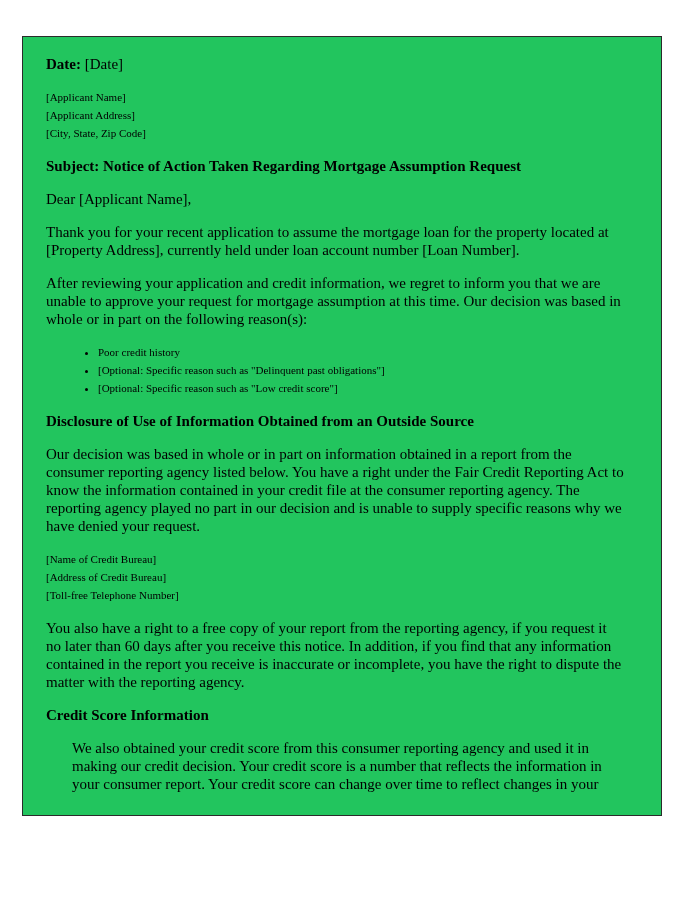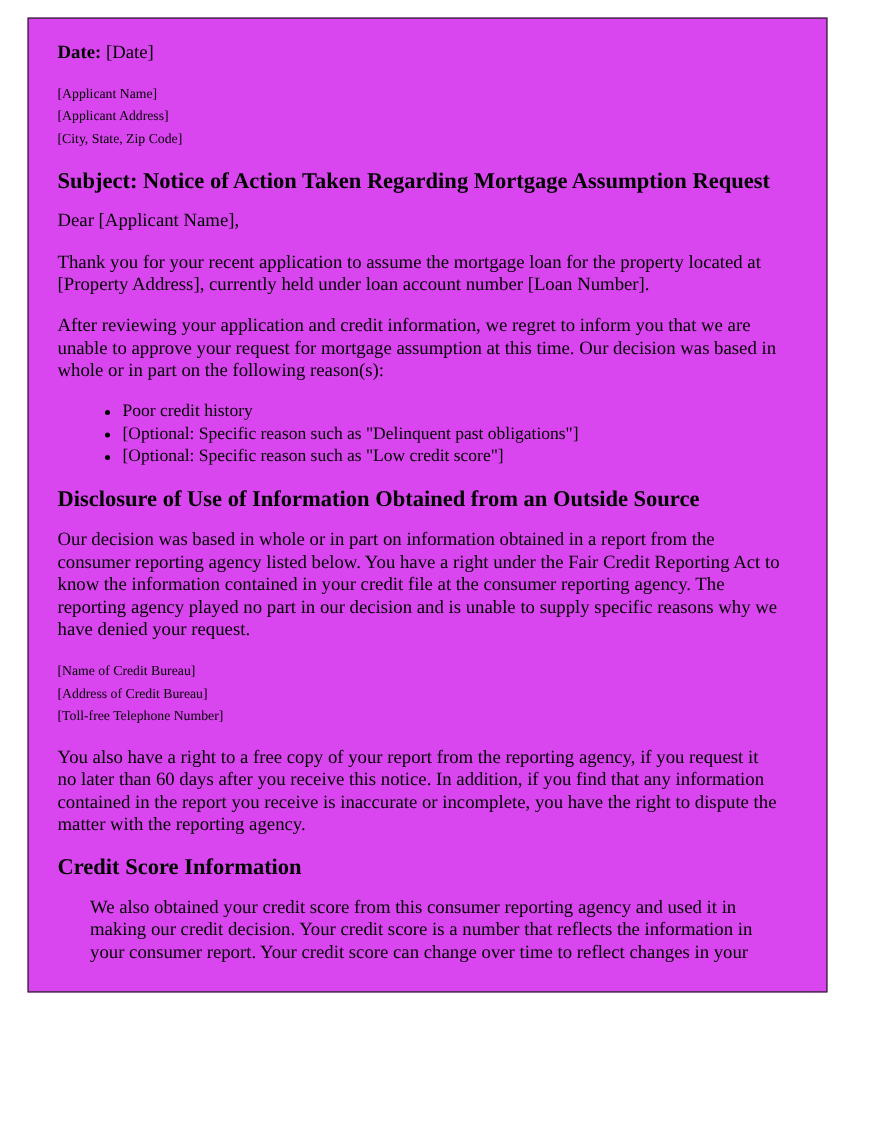--- a/index.html
+++ b/index.html
@@ -12,26 +12,26 @@
     height: 900px;
     overflow: hidden;
     font-family: "Liberation Serif", "DejaVu Serif", serif;
     color: #000000;
   }
 
   
   #page-sheet {
     position: absolute;
     left: 22px;
-    top: 14px;
+    top: 36px;
     width: 640px;      
     height: 780px;     
     box-sizing: border-box;
     border: 1px solid #2b2b2b;
-    background: #d946ef;
+    background: #22c55e;
     overflow: hidden;
   }
 
   #doc-body {
     position: absolute;
     left: 23px;   
     top: 18px;
     width: 578px; 
   }
 
@@ -44,34 +44,34 @@
   .para:last-child { margin-bottom: 0; margin-left: 26px; }
 
   .addr-block .line {
     display: block;
     font-size: 11px;
     line-height: 18px;
   }
 
   .heading {
     margin: 0 0 15px 0;
-    font-size: 18px;
+    font-size: 15px;
     line-height: 18px;
     font-weight: bold;
   }
 
   .label-strong { font-weight: bold; }
 
   ul.reason-list {
     margin: 0 0 15px 0;
     padding: 0 0 0 52px;
     list-style: disc;
   }
   ul.reason-list li {
-    font-size: 14px;
+    font-size: 11px;
     line-height: 18px;
     margin: 0;
     padding: 0;
   }
 
   .tight { }
 </style>
 </head>
 <body>
 

